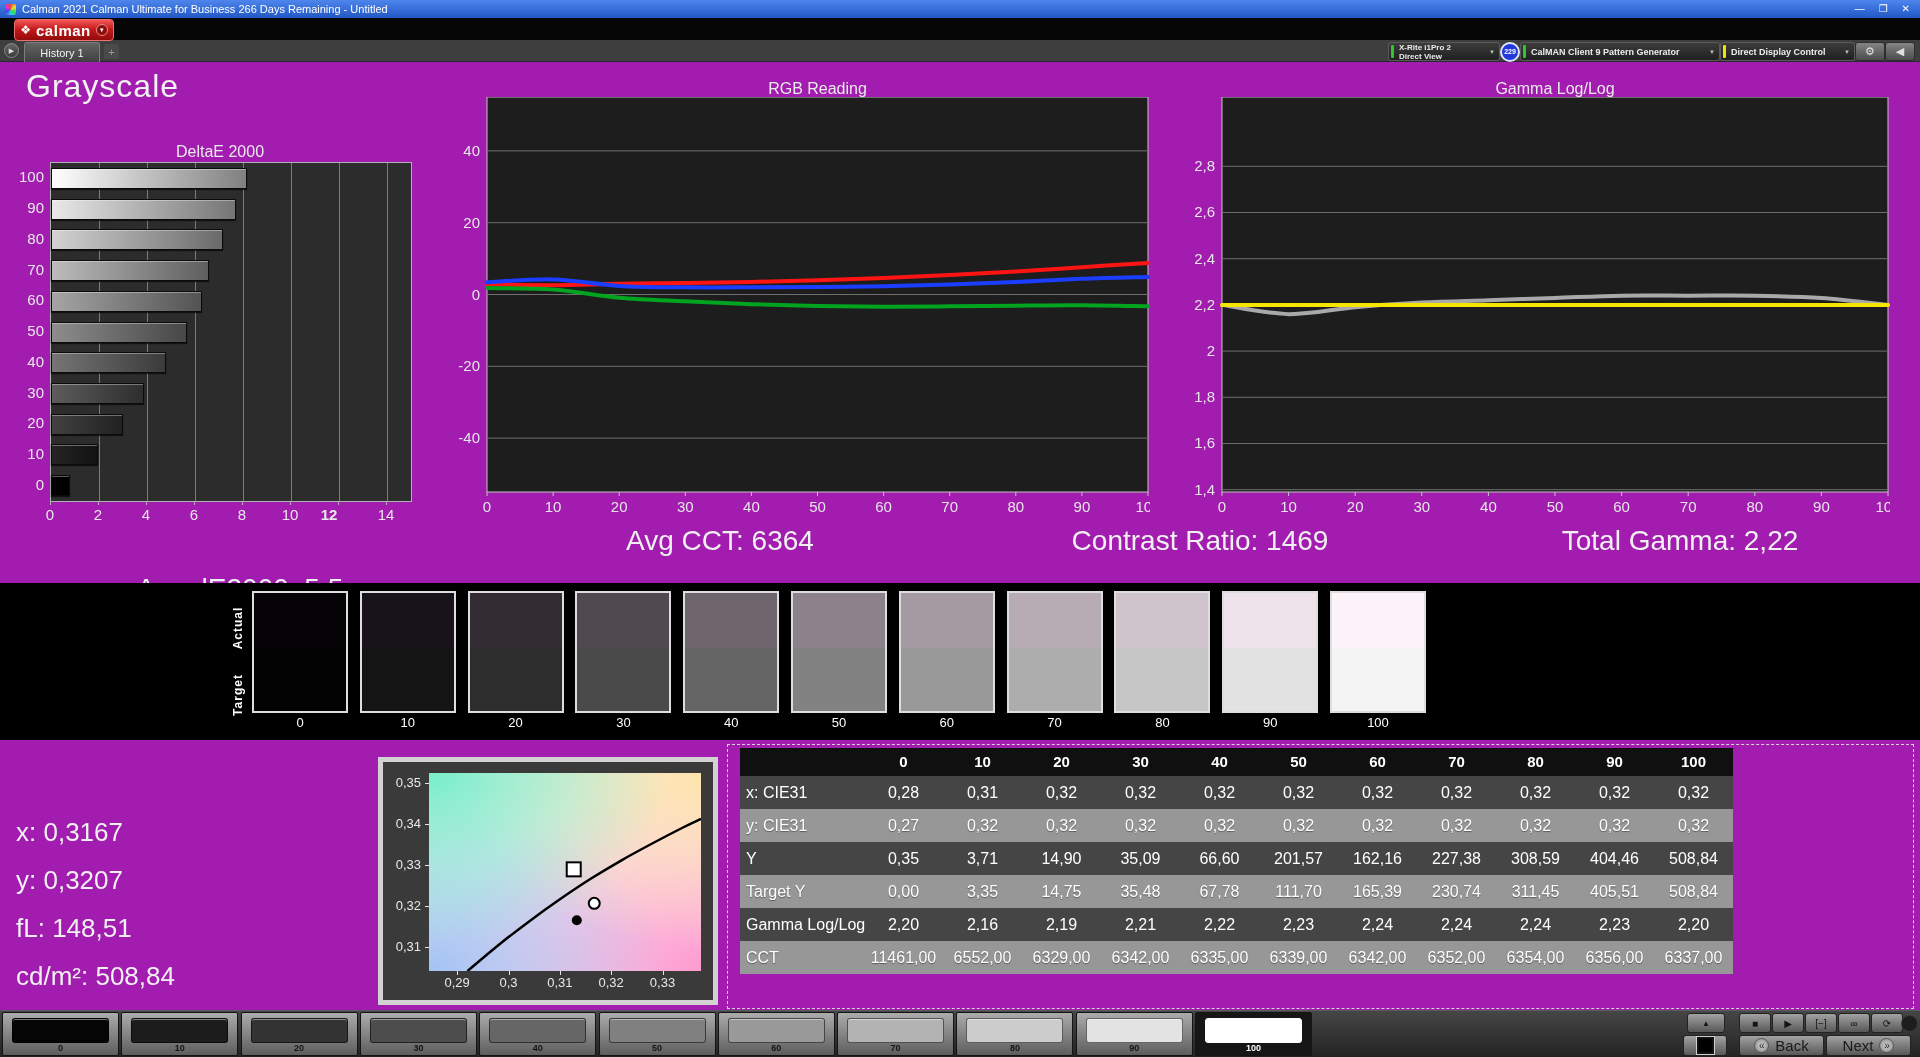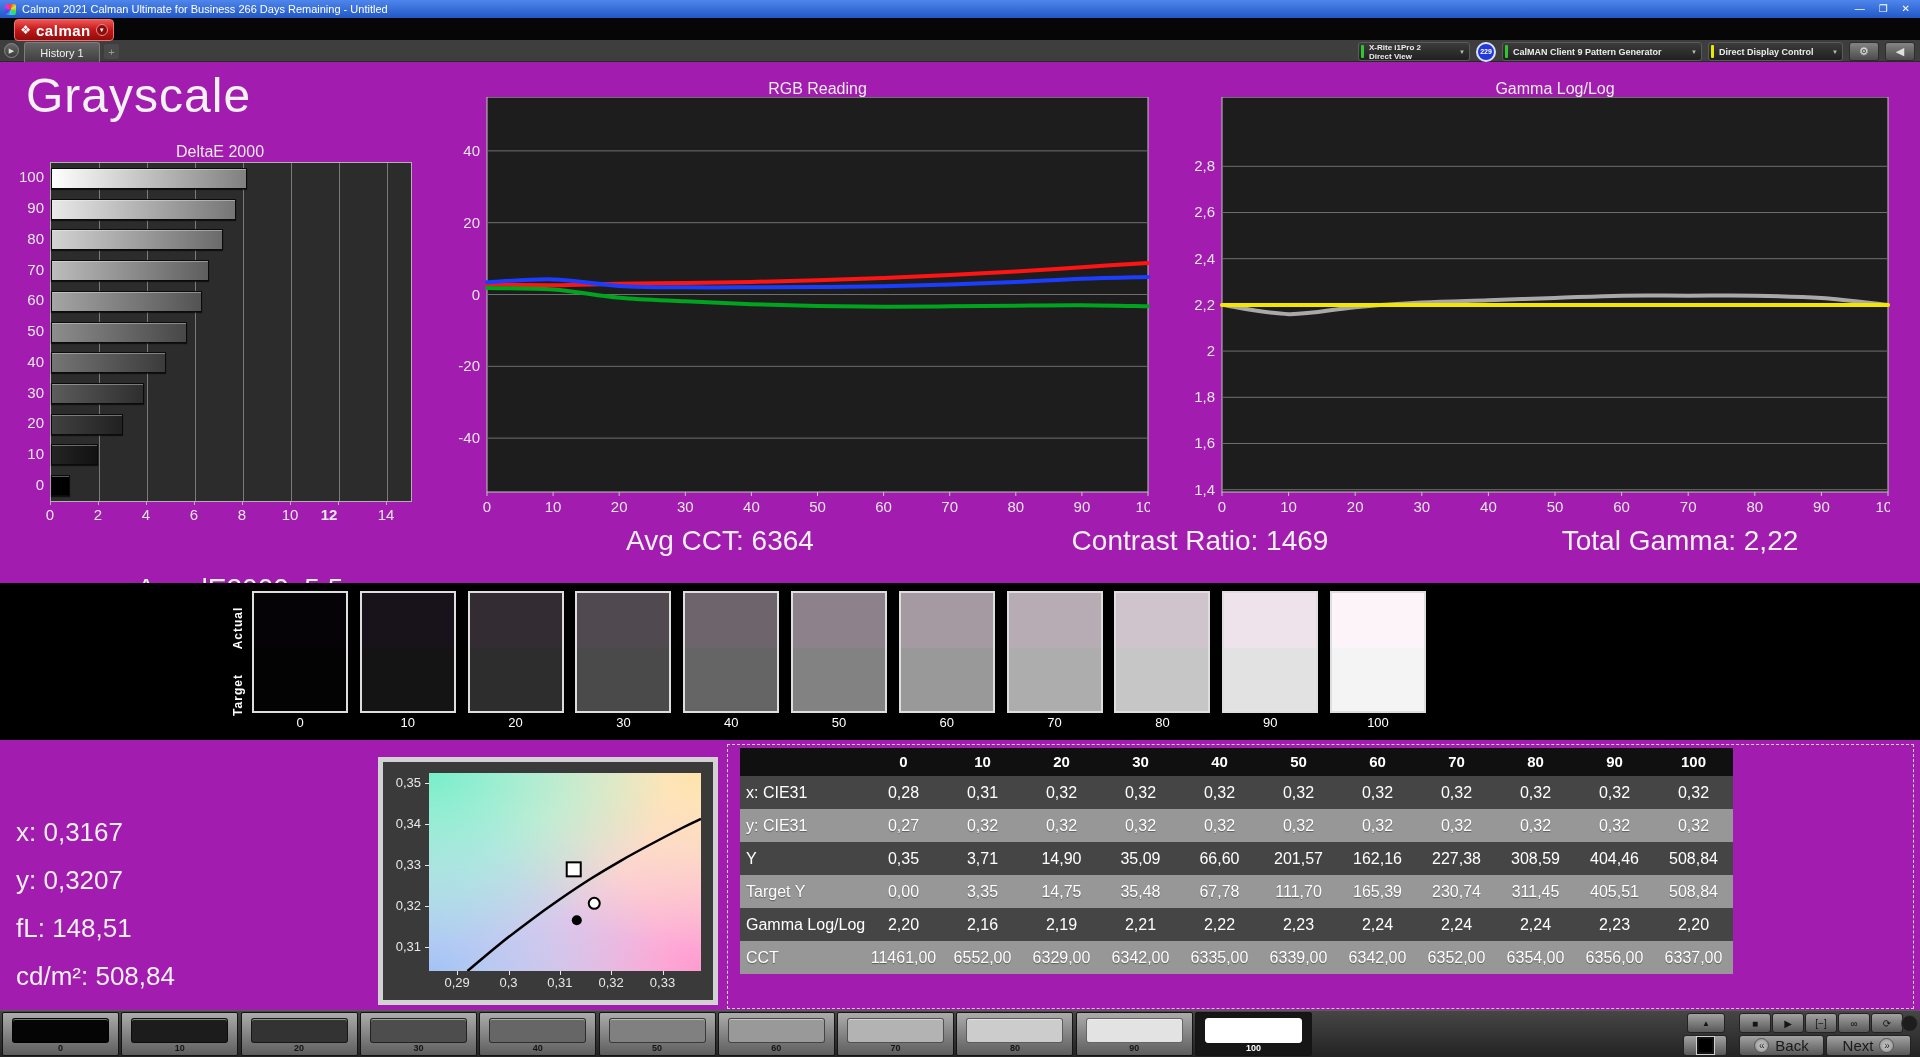--- a/index.html
+++ b/index.html
@@ -27,36 +27,36 @@
   
   .tabbar{position:absolute;left:0;top:40px;width:1920px;height:22px;background:#3e3e3e;border-bottom:1px solid #292929;box-sizing:border-box;}
   .tab-scroll-btn{position:absolute;left:4px;top:3px;width:15px;height:15px;border-radius:50%;
     background:linear-gradient(#666,#3c3c3c);border:1px solid #8a8a8a;color:#ddd;font-size:7px;
     display:flex;align-items:center;justify-content:center;box-sizing:border-box;}
   .history-tab{position:absolute;left:24px;top:2px;width:76px;height:20px;
     background:linear-gradient(#646464,#3f3f3f);border:1px solid #7d7d7d;border-bottom:none;
     border-radius:3px 3px 0 0;color:#f0f0f0;font-size:11px;display:flex;align-items:center;justify-content:center;box-sizing:border-box;}
   .plus-tab{position:absolute;left:104px;top:4px;width:15px;height:15px;background:#4a4a4a;border-radius:2px;
     color:#9a9a9a;font-size:11px;display:flex;align-items:center;justify-content:center;}
-  .tb-right{position:absolute;right:5px;top:2px;height:19px;display:flex;gap:6px;align-items:center;}
+  .tb-right{position:absolute;right:5px;top:2px;height:19px;display:flex;align-items:center;}
   .hw-btn{height:19px;background:linear-gradient(#3c3c3c,#202020);border:1px solid #5a5a5a;border-radius:3px;
     display:flex;flex-direction:column;justify-content:center;color:#ececec;position:relative;
     padding:0 16px 0 10px;box-sizing:border-box;}
   .hw-btn .bar{position:absolute;left:2px;top:2px;bottom:2px;width:3px;border-radius:1px;}
   .bar-green{background:#2ec82e;}
   .bar-yellow{background:#e8e800;}
   .hw-line{font-size:8px;line-height:9px;font-weight:bold;white-space:nowrap;}
   .hw-single{font-size:9px;font-weight:bold;white-space:nowrap;}
   .chev{position:absolute;right:4px;top:50%;transform:translateY(-50%);font-size:6px;color:#bbb;}
   .badge{width:20px;height:20px;border-radius:50%;background:#2238d8;border:2px solid #dde4ff;
     color:#fff;font-size:7px;font-weight:bold;display:flex;align-items:center;justify-content:center;box-sizing:border-box;}
   .sq-btn{width:30px;height:19px;background:linear-gradient(#848484,#4c4c4c);border:1px solid #2d2d2d;
     border-radius:3px;color:#e0e0e0;font-size:11px;display:flex;align-items:center;justify-content:center;box-sizing:border-box;}
   
-  .heading{position:absolute;left:26px;top:68px;font-size:48px;font-weight:300;color:#f2f2f2;letter-spacing:1px;}
+  .heading{position:absolute;left:26px;top:68px;font-size:32px;font-weight:300;color:#f2f2f2;letter-spacing:1px;}
   .chart-title{position:absolute;font-size:16px;color:#eaeaea;text-align:center;}
   .sum{position:absolute;top:525px;width:480px;text-align:center;font-size:28px;font-weight:300;color:#f0f0f0;}
   
   .de-plot{position:absolute;left:50px;top:162px;width:360px;height:338px;background:#2c2c2c;border:1px solid #b2b2b2;box-sizing:content-box;}
   .de-grid{position:absolute;top:0;bottom:0;width:1px;background:#7b7b7b;}
   .de-bar{position:absolute;left:0;height:21px;border:1px solid #0b0b0b;box-sizing:border-box;
     box-shadow:inset 0 1px 0 rgba(255,255,255,.35), 0 1px 1px rgba(0,0,0,.6);}
   .de-ylab{position:absolute;width:36px;text-align:right;font-size:15px;color:#e8e8e8;}
   .de-xlab{position:absolute;top:506px;font-size:15px;color:#e8e8e8;transform:translateX(-50%);}
   .de-tick{position:absolute;top:501px;width:1px;height:4px;background:#b2b2b2;}

